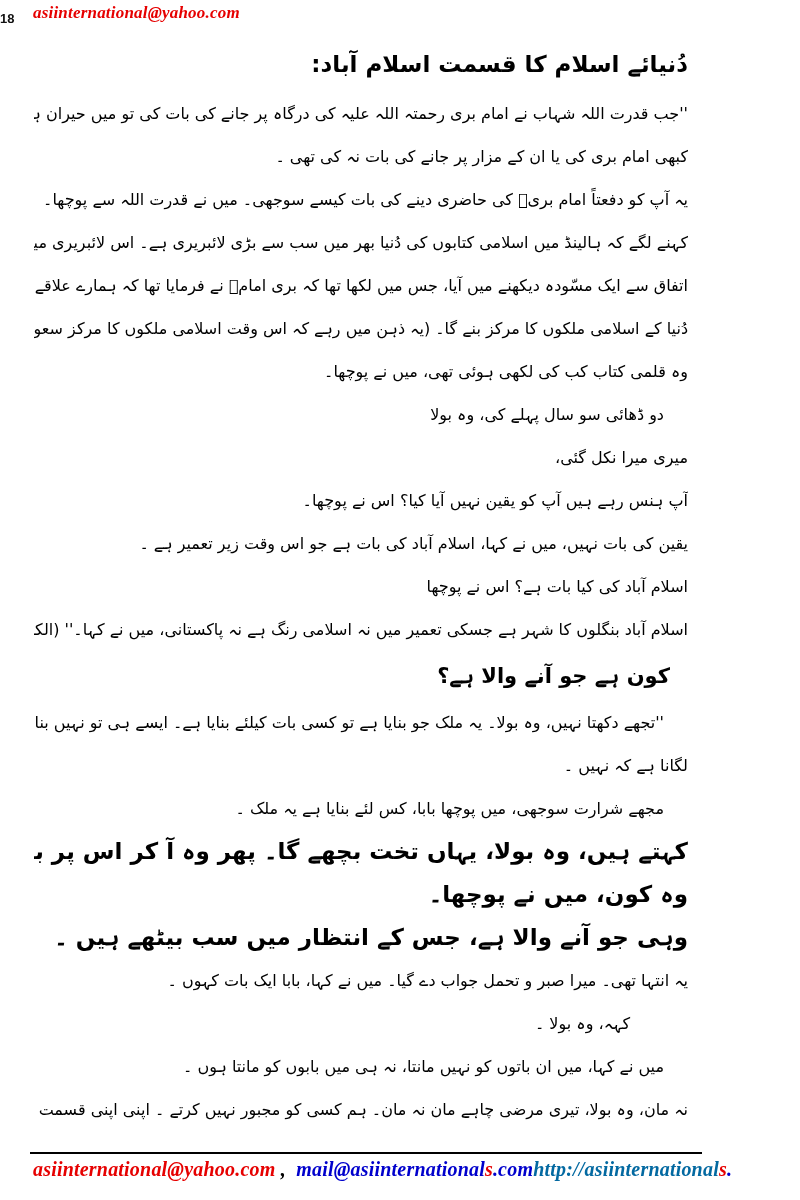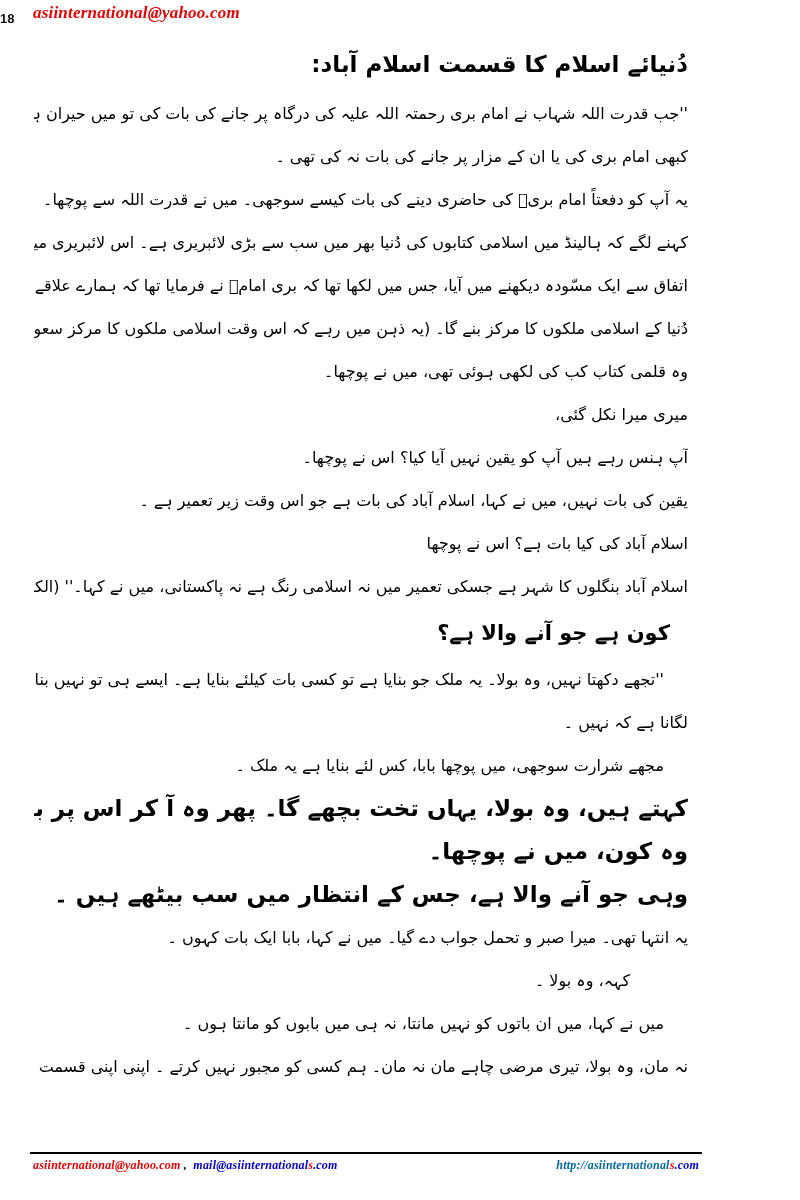--- a/index.html
+++ b/index.html
@@ -28,21 +28,21 @@
   .b{font-weight:700;font-size:23px;}
   .ind1{padding-right:24px;}
   .ind2{padding-right:58px;}
   .rule{
     position:absolute;left:30px;right:30px;top:1152px;height:2px;background:#000;
   }
   .footer{
     position:absolute;top:1158px;left:33px;right:33px;
     display:flex;justify-content:space-between;align-items:baseline;
     font-family:"Liberation Serif",serif;font-style:italic;font-weight:700;
-    font-size:12px;letter-spacing:.2px;text-align:center;
+    font-size:20px;letter-spacing:.2px;text-align:center;
   }
   .footer .seg{white-space:pre;}
 </style>
 </head>
 <body>
 
 <div class="page">
 
   <div class="hdr-email" style="color: rgb(230, 0, 0);">asiinternational@yahoo.com</div>
 
@@ -50,20 +50,21 @@
 
   <div class="content" id="lines-container">
       <div class="line h1">دُنیائے اسلام کا قسمت اسلام آباد:</div>
       <div class="line">''جب قدرت اللہ شہاب نے امام بری رحمتہ اللہ علیہ کی درگاہ پر جانے کی بات کی تو میں حیران ہوا۔ اس سے پہلے اس نے</div>
       <div class="line">کبھی امام بری کی یا ان کے مزار پر جانے کی بات نہ کی تھی ۔</div>
       <div class="line">یہ آپ کو دفعتاً امام بریؒ کی حاضری دینے کی بات کیسے سوجھی۔ میں نے قدرت اللہ سے پوچھا۔</div>
       <div class="line">کہنے لگے کہ ہالینڈ میں اسلامی کتابوں کی دُنیا بھر میں سب سے بڑی لائبریری ہے۔ اس لائبریری میں بے شمار قلمی مسّودات ہیں ۔</div>
       <div class="line">اتفاق سے ایک مسّودہ دیکھنے میں آیا، جس میں لکھا تھا کہ بری امامؒ نے فرمایا تھا کہ ہمارے علاقے میں ایک اسلامی شہر آباد ہوتا جو</div>
       <div class="line">دُنیا کے اسلامی ملکوں کا مرکز بنے گا۔ (یہ ذہن میں رہے کہ اس وقت اسلامی ملکوں کا مرکز سعودی عربیہ ہے )</div>
       <div class="line">وہ قلمی کتاب کب کی لکھی ہوئی تھی، میں نے پوچھا۔</div>
+      <div class="line ind1">دو ڈھائی سو سال پہلے کی، وہ بولا</div>
       <div class="line">میری میرا نکل گئی،</div>
       <div class="line">آپ ہنس رہے ہیں آپ کو یقین نہیں آیا کیا؟ اس نے پوچھا۔</div>
       <div class="line">یقین کی بات نہیں، میں نے کہا، اسلام آباد کی بات ہے جو اس وقت زیر تعمیر ہے ۔</div>
       <div class="line">اسلام آباد کی کیا بات ہے؟ اس نے پوچھا</div>
       <div class="line">اسلام آباد بنگلوں کا شہر ہے جسکی تعمیر میں نہ اسلامی رنگ ہے نہ پاکستانی، میں نے کہا۔'' (الکھ نگری صفحہ 760 )</div>
       <div class="line h2">کون ہے جو آنے والا ہے؟</div>
       <div class="line ind1">''تجھے دکھتا نہیں، وہ بولا۔ یہ ملک جو بنایا ہے تو کسی بات کیلئے بنایا ہے۔ ایسے ہی تو نہیں بنا دیا۔ اب اس کشتی کو پار بھی</div>
       <div class="line">لگانا ہے کہ نہیں ۔</div>
       <div class="line ind1">مجھے شرارت سوجھی، میں پوچھا بابا، کس لئے بنایا ہے یہ ملک ۔</div>
       <div class="line b">کہتے ہیں، وہ بولا، یہاں تخت بچھے گا۔ پھر وہ آ کر اس پر بیٹھے گا۔</div>

